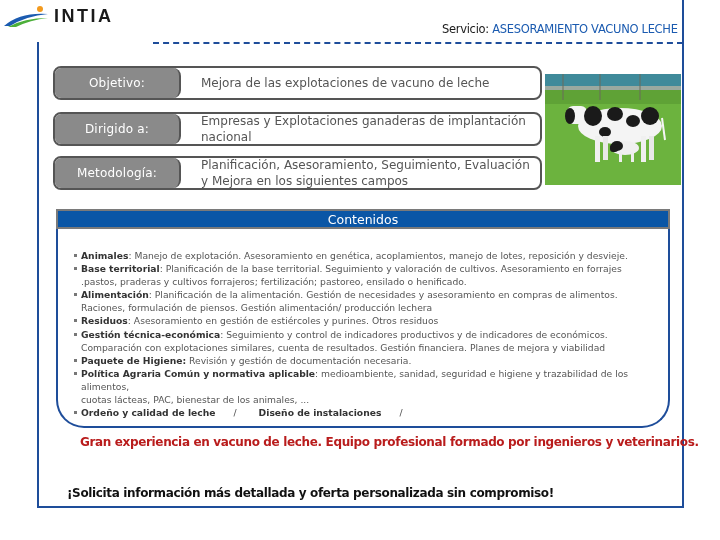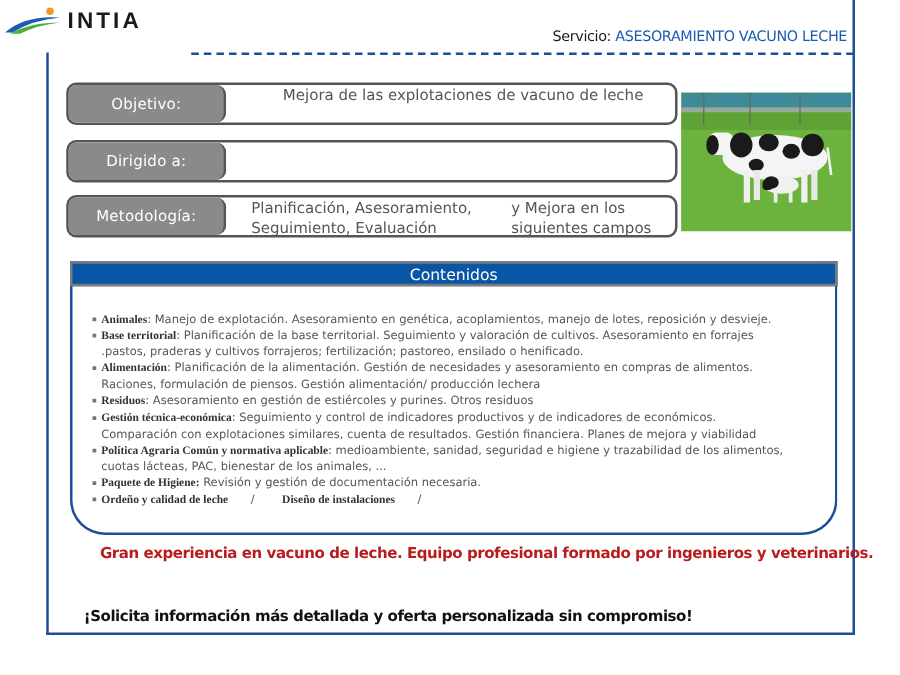--- a/index.html
+++ b/index.html
@@ -31,21 +31,21 @@
     display: flex; overflow: hidden;
   }
   .info-label {
     width: 126px; height: 100%; background: #8a8a8a; color: #ffffff;
     display: flex; align-items: center; justify-content: center;
     font-size: 12px; border-right: 2px solid #555; border-radius: 0 8px 8px 0;
     letter-spacing: 0.2px;
   }
   .info-value {
     flex: 1; padding-left: 20px; font-size: 12px; color: #555;
-    line-height: 16px; display: flex; flex-direction: row; justify-content: center;
+    line-height: 16px; display: flex; flex-direction: column; justify-content: center;
   }
   .cow-photo {
     position: absolute; left: 545px; top: 74px; width: 136px; height: 111px;
     overflow: hidden; background: #6cb33e;
   }
   .contents-box {
     position: absolute; left: 56px; top: 209px; width: 614px; height: 219px;
     border: 2px solid #1e4d9a; border-top: none; border-radius: 0 0 28px 28px;
     background: #ffffff;
   }
@@ -55,21 +55,21 @@
     color: #ffffff; font-size: 12.5px; display: flex; align-items: center; justify-content: center;
   }
   .contents-list {
     position: absolute; left: 74px; top: 249px; width: 590px;
     font-size: 9.2px; color: #555; line-height: 13.1px; list-style: none;
   }
   .contents-list li { position: relative; padding-left: 7px; }
   .contents-list li::before {
     content: ""; position: absolute; left: 0; top: 5px; width: 3px; height: 3px; background: #777;
   }
-  .contents-list b { color: #333; font-weight: bold; font-family: Liberation Serif, serif; }
+  .contents-list b { color: #333; font-weight: bold; }
   .slash { display: inline-block; margin: 0 22px 0 18px; font-weight: normal; }
   .tagline {
     position: absolute; left: 80px; top: 435px; font-size: 12px; font-weight: bold;
     color: #b91c1c; letter-spacing: -0.35px;
   }
   .cta {
     position: absolute; left: 67px; top: 486px; font-size: 12px; font-weight: bold;
     color: #111; letter-spacing: -0.35px;
   }
 </style>
@@ -96,20 +96,24 @@
 <div class="dash-line"></div>
 
 <div class="info-row" style="top:66px">
   <div class="info-label">Objetivo:</div>
   <div class="info-value">
     <span>Mejora de las explotaciones de vacuno de leche</span>
   </div>
 </div>
 <div class="info-row" style="top:112px">
   <div class="info-label">Dirigido a:</div>
+  <div class="info-value">
+    <span>Empresas y Explotaciones ganaderas de implantación</span>
+    <span>nacional</span>
+  </div>
 </div>
 <div class="info-row" style="top:156px">
   <div class="info-label">Metodología:</div>
   <div class="info-value">
     <span>Planificación, Asesoramiento, Seguimiento, Evaluación</span>
     <span>y Mejora en los siguientes campos</span>
   </div>
 </div>
 
 <div class="cow-photo">
@@ -144,19 +148,19 @@
 
 <div class="contents-box"></div>
 <div class="contents-header">Contenidos</div>
 
 <ul class="contents-list">
   <li><b>Animales</b><span>: Manejo de explotación. Asesoramiento en genética, acoplamientos, manejo de lotes, reposición y desvieje.</span><br></li>
   <li><b>Base territorial</b><span>: Planificación de la base territorial. Seguimiento y valoración de cultivos. Asesoramiento en forrajes</span><br><span>.pastos, praderas y cultivos forrajeros; fertilización; pastoreo, ensilado o henificado.</span></li>
   <li><b>Alimentación</b><span>: Planificación de la alimentación. Gestión de necesidades y asesoramiento en compras de alimentos.</span><br><span>Raciones, formulación de piensos. Gestión alimentación/ producción lechera</span></li>
   <li><b>Residuos</b><span>: Asesoramiento en gestión de estiércoles y purines. Otros residuos</span></li>
   <li><b>Gestión técnica-económica</b><span>: Seguimiento y control de indicadores productivos y de indicadores de económicos.</span><br><span>Comparación con explotaciones similares, cuenta de resultados. Gestión financiera. Planes de mejora y viabilidad</span></li>
+  <li><b>Paquete de Higiene:</b><span> Revisión y gestión de documentación necesaria.</span></li>
   <li><b>Política Agraria Común y normativa aplicable</b><span>: medioambiente, sanidad, seguridad e  higiene y trazabilidad de los alimentos,</span><br><span>cuotas lácteas, PAC, bienestar de los animales, ...</span></li>
-  <li><b>Paquete de Higiene:</b><span> Revisión y gestión de documentación necesaria.</span></li>
   <li><b>Ordeño y calidad de leche</b><span class="slash">/</span><b>Diseño de instalaciones</b><span class="slash">/</span></li>
 </ul>
 
 <div class="tagline">Gran experiencia en vacuno de leche. Equipo profesional formado por ingenieros y veterinarios.</div>
 <div class="cta">¡Solicita información más detallada y oferta personalizada sin compromiso!</div>
 
 </body></html>

